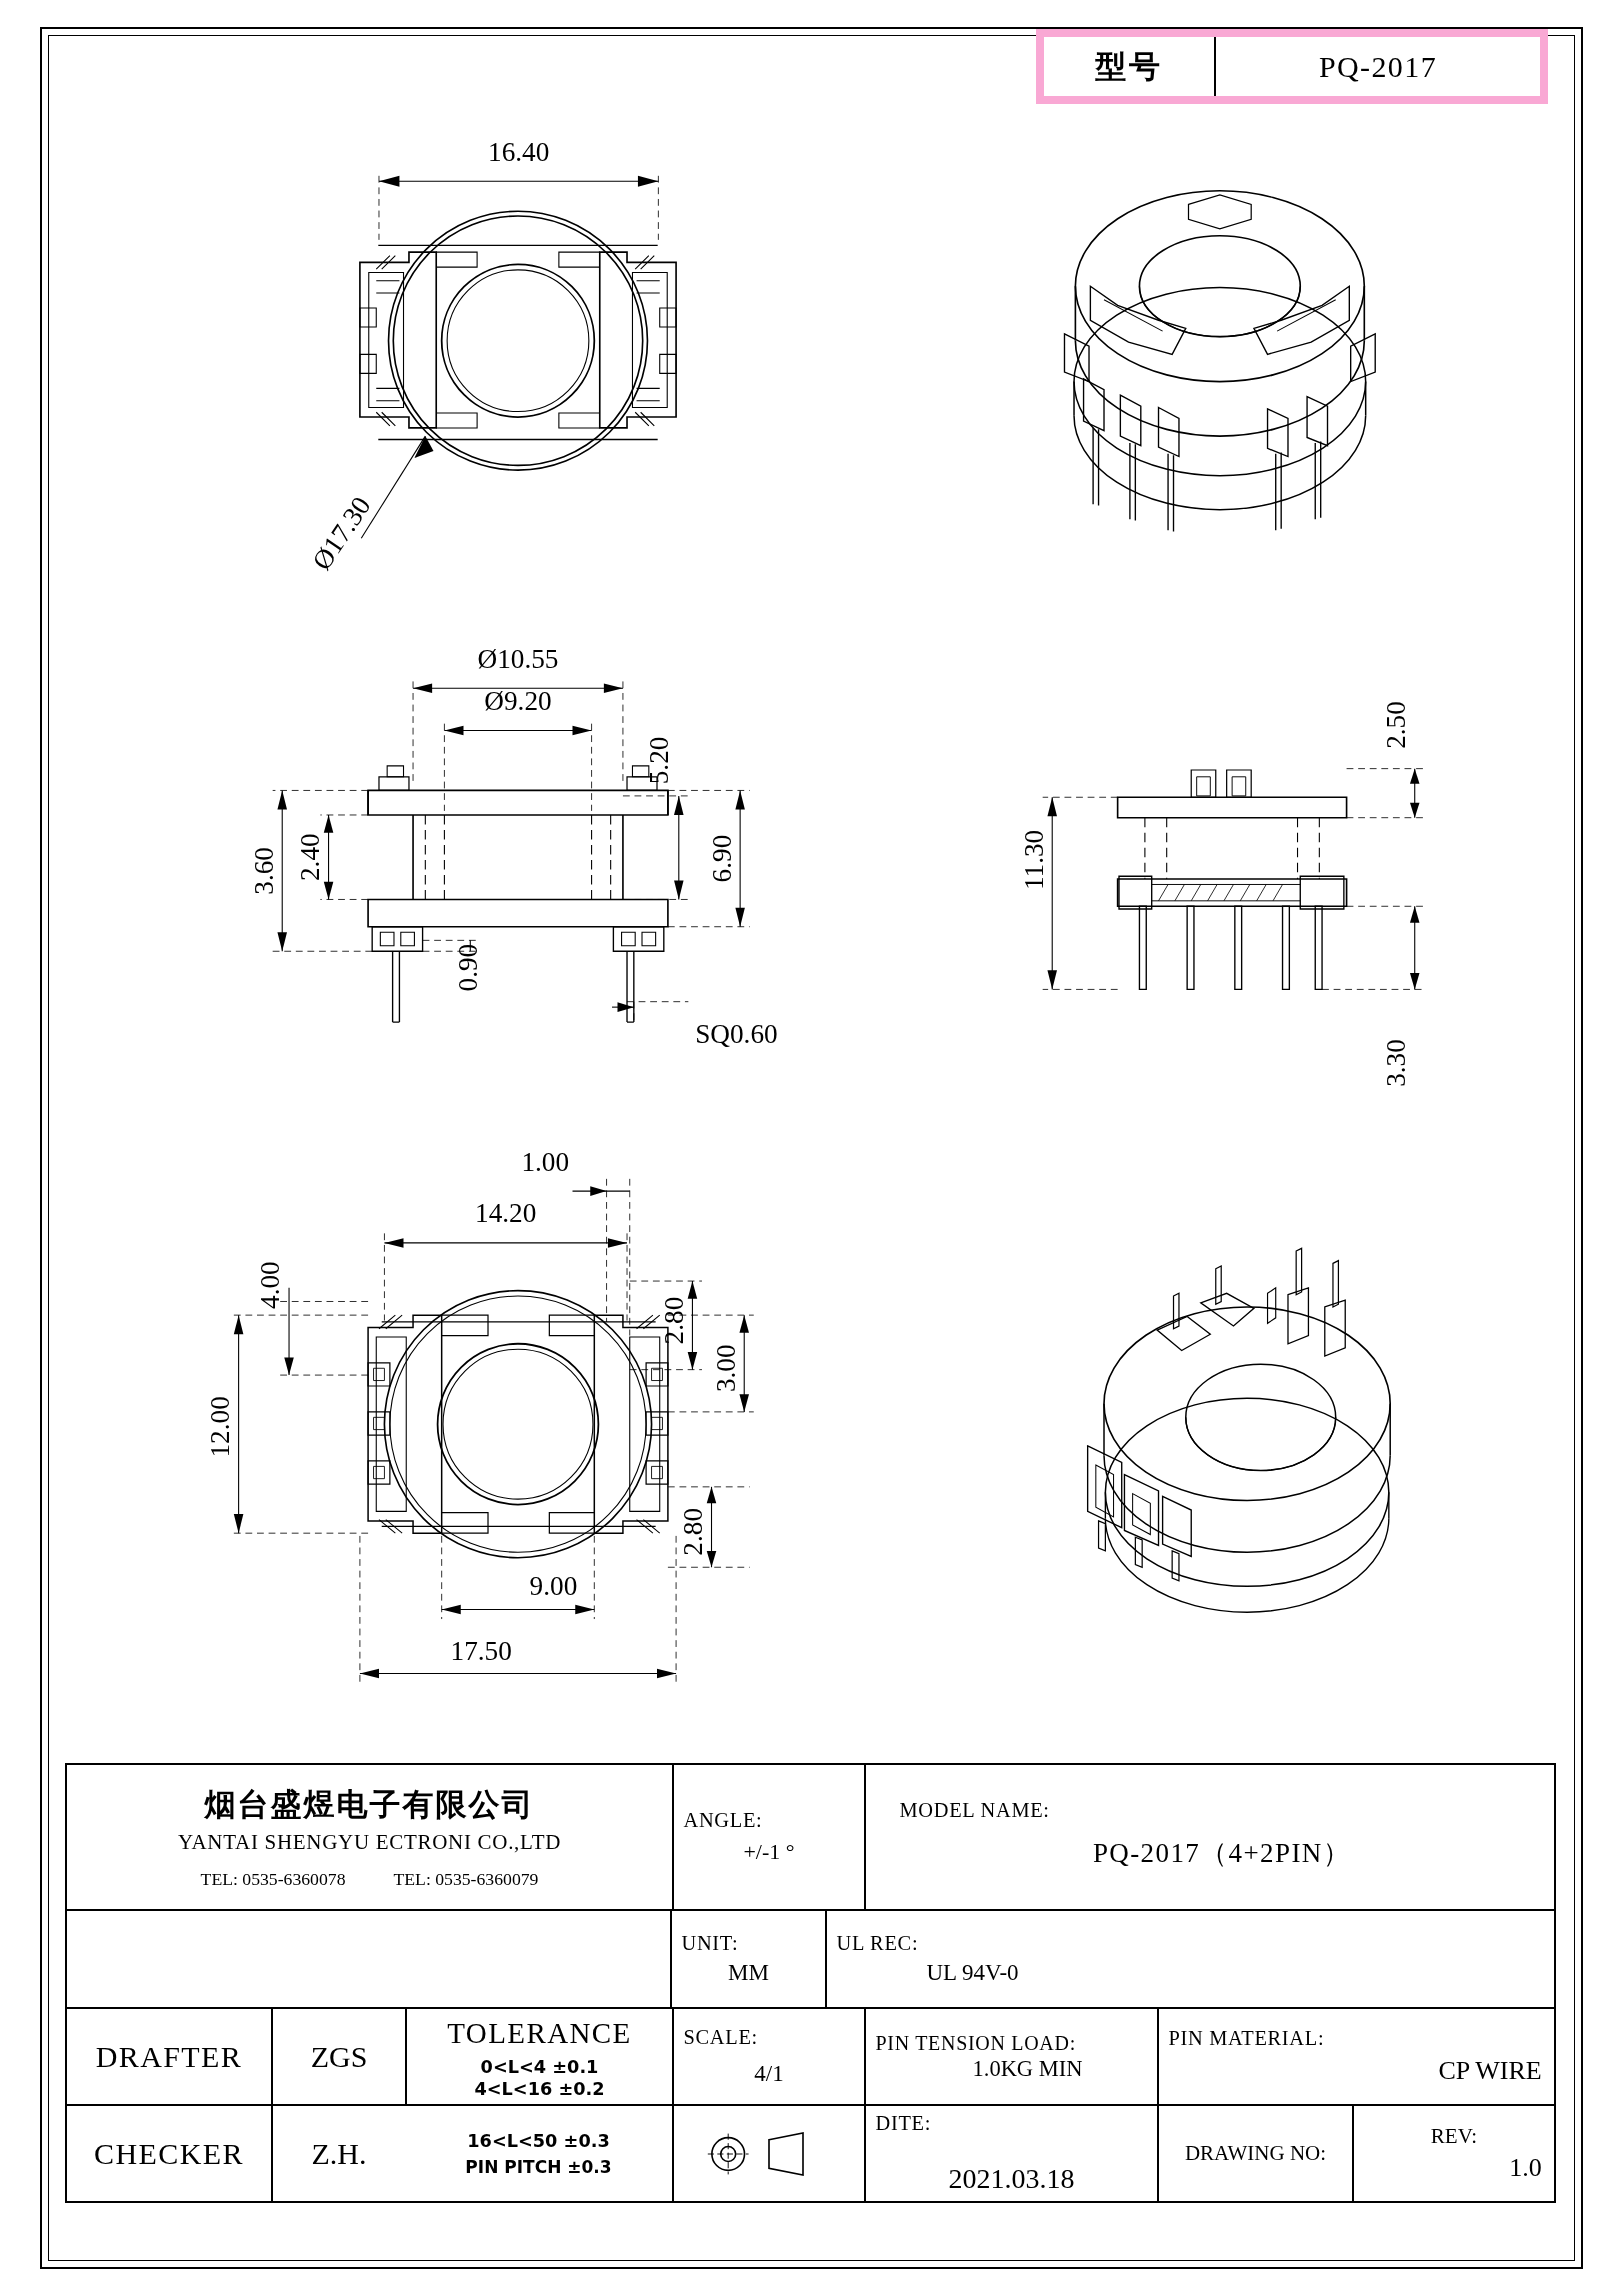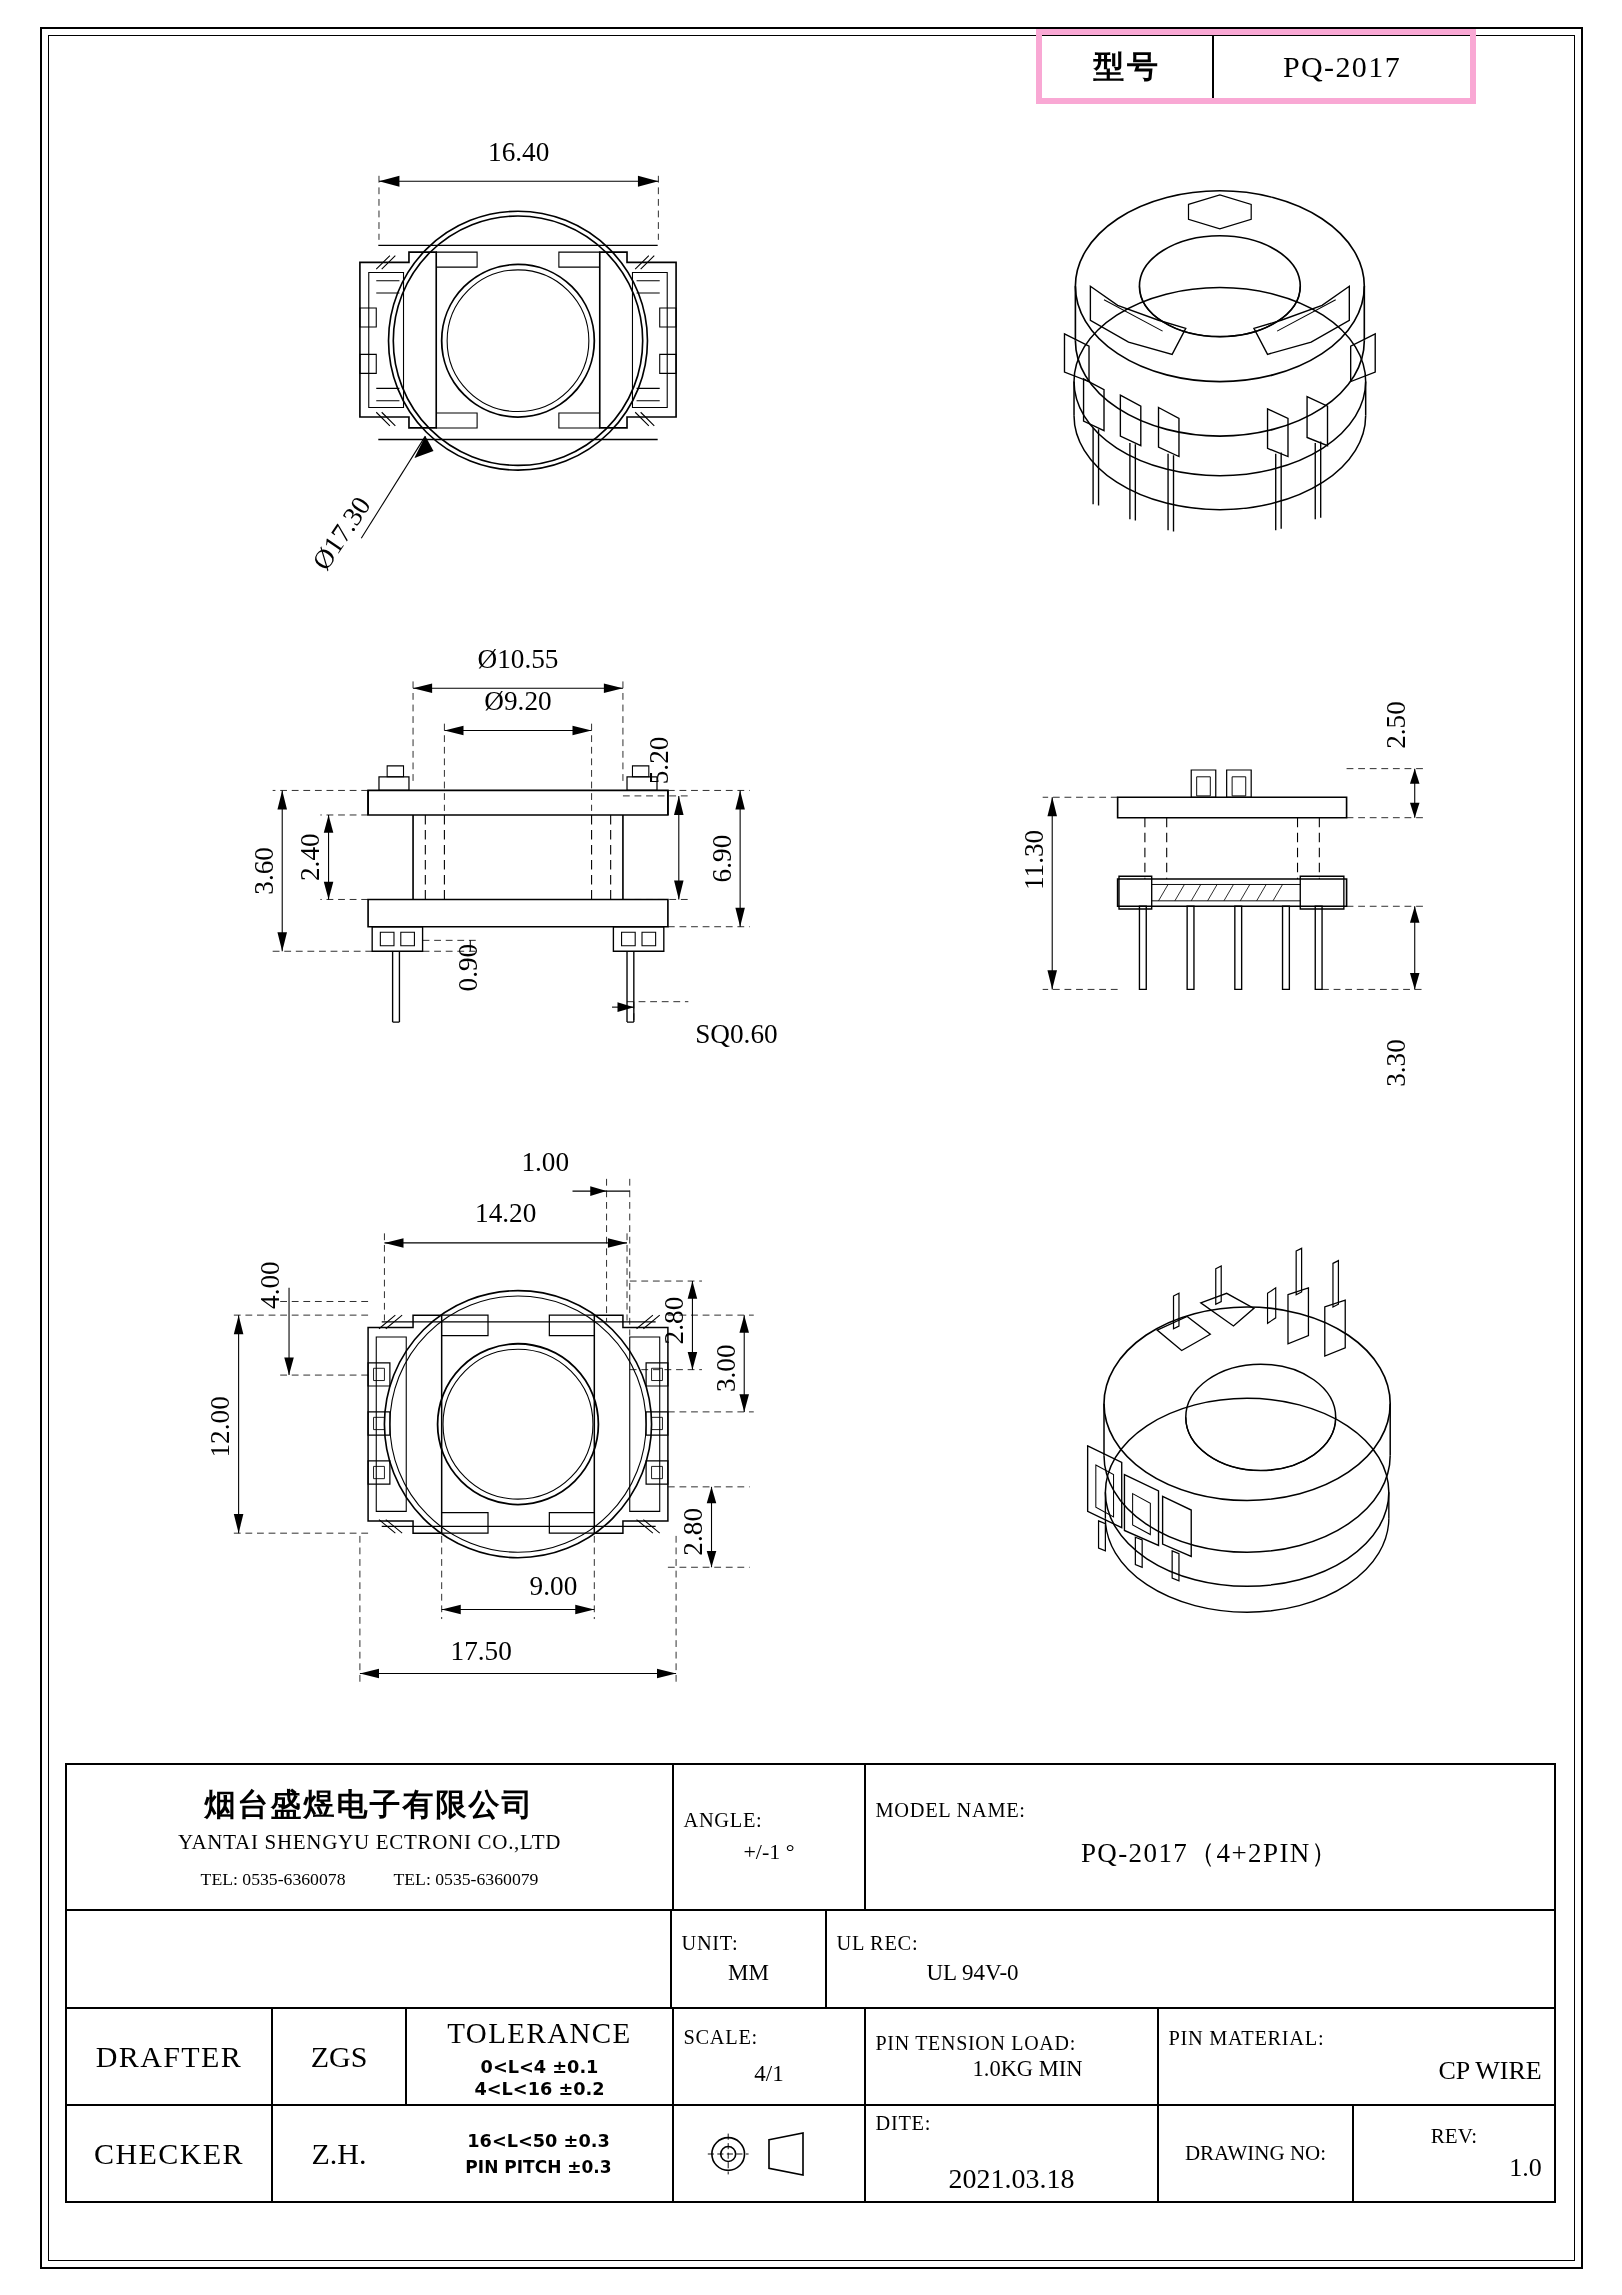--- a/index.html
+++ b/index.html
@@ -2,21 +2,21 @@
 <html style="font-size:11px"><head>
 <meta charset="utf-8">
 <style>
   html,body{margin:0;padding:0;background:#fff;}
   body{width:1622px;height:2295px;font-family:"Liberation Serif",serif;color:#000;}
   #sheet{position:relative;width:1622px;height:2295px;}
   .frame{position:absolute;left:40px;top:27px;width:1543px;height:2242px;border:2px solid #000;box-sizing:border-box;}
   .frame-inner{position:absolute;left:48px;top:35px;width:1527px;height:2226px;border:0.7px solid #000;box-sizing:border-box;}
 
   
-  .model-box{position:absolute;left:1036px;top:29px;width:440px;height:75px;border:6px solid #f9a8d4;box-sizing:border-box;display:flex;}
+  .model-box{position:absolute;left:1036px;top:29px;width:512px;height:75px;border:8px solid #f9a8d4;box-sizing:border-box;display:flex;}
   .model-box .cell{display:flex;align-items:center;justify-content:center;height:100%;}
   .model-box .c1{width:170px;border-right:2px solid #000;font-size:31px;font-family:"DejaVu Sans",sans-serif;font-weight:bold;letter-spacing:2.7px;}
   .model-box .c2{flex:1;font-size:30px;font-family:"Liberation Serif",serif;letter-spacing:1.4px;}
 
   
   .draw{position:absolute;left:0;top:0;width:1622px;height:2295px;pointer-events:none;}
 
   
   .tb{position:absolute;left:65px;top:1763px;width:1491px;height:440px;border:2px solid #000;box-sizing:border-box;}
   .tb .row{display:flex;width:100%;box-sizing:border-box;}
@@ -418,21 +418,21 @@
           <div class="tel">TEL: 0535-6360078</div>
           <div class="tel">TEL: 0535-6360079</div>
         </div>
       </div>
 
       <div class="cellx bl" style="width:192px;">
         <div class="lbl">ANGLE:</div>
         <div style="font-size:22px;text-align:center;margin-top:6.8px;">+/-1 °</div>
       </div>
 
-      <div class="cellx bl" style="flex:1;">
+      <div class="cellx bl" style="flex:1;padding-left:24px;">
         <div class="lbl" style="margin-top:-4.1px;">MODEL NAME:</div>
         <div class="namebig" style="margin-top:13.6px;">PQ-2017（4+2PIN）</div>
       </div>
     </div>
 
     <div class="row bt" style="height:98px;">
       <div class="cellx" style="width:605px;border-right:2px solid #000;"></div>
       <div class="cellx" style="width:153px;">
         <div class="lbl">UNIT:</div>
         <div style="font-size:23px;text-align:center;margin-top:4.1px;">MM</div>

